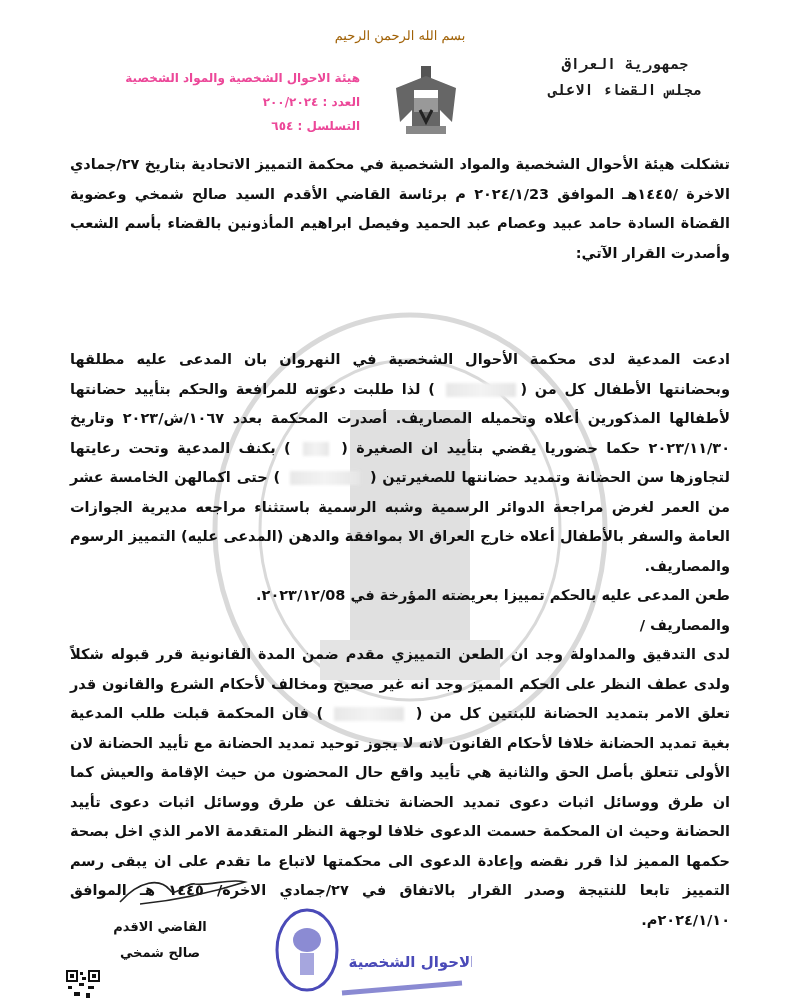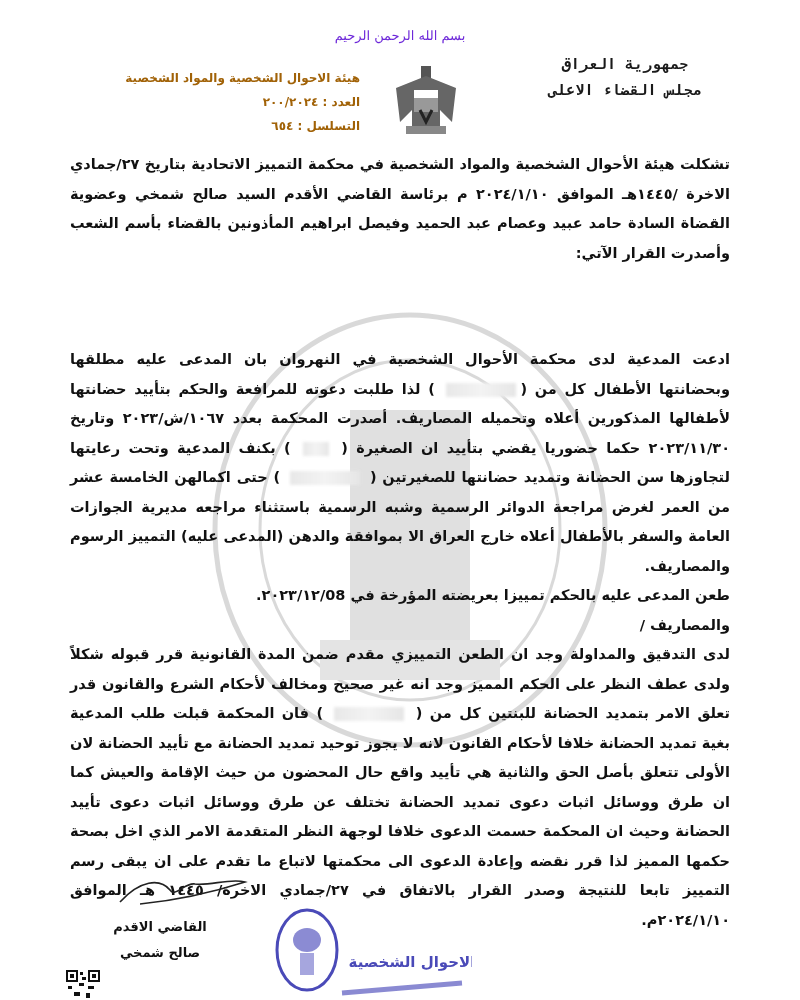--- a/index.html
+++ b/index.html
@@ -4,26 +4,26 @@
 <style>
   html, body { margin: 0; padding: 0; }
   body {
     width: 800px; height: 1000px; overflow: hidden;
     background: #ffffff; position: relative;
     font-family: "DejaVu Sans", sans-serif; color: #111;
   }
   .page { position: absolute; inset: 0; }
   .basmala {
     position: absolute; top: 28px; left: 0; right: 0; text-align: center;
-    font-size: 13px; color: #6d28d9; font-family: "DejaVu Serif", serif;
+    font-size: 13px; color: #a16207; font-family: "DejaVu Serif", serif;
   }
   .hdr-right { position: absolute; top: 53px; right: 70px; width: 210px; text-align: center; font-family: Liberation Mono, monospace; }
   .hdr-right div { font-size: 15px; font-weight: bold; line-height: 26px; color: #1a1a1a; }
   .hdr-left { position: absolute; top: 66px; left: 120px; width: 240px; text-align: right; }
-  .hdr-left div { font-size: 12px; font-weight: bold; line-height: 24px; color: #a16207; }
+  .hdr-left div { font-size: 12px; font-weight: bold; line-height: 24px; color: #ec4899; }
   .emblem { position: absolute; top: 64px; left: 390px; width: 72px; height: 74px; }
   .intro, .body-text {
     position: absolute; left: 70px; right: 70px;
     font-size: 14.5px; font-weight: bold; line-height: 29.5px;
     text-align: justify; text-align-last: right;
   }
   .intro { top: 150px; }
   .body-text { top: 345px; }
   .body-text p, .intro p { margin: 0; }
   .redacted {
@@ -72,21 +72,21 @@
   </div>
 
   <svg class="watermark" viewBox="0 0 420 460">
     <ellipse cx="210" cy="230" rx="195" ry="215" fill="none" stroke="#555" stroke-width="5"></ellipse>
     <ellipse cx="210" cy="230" rx="150" ry="170" fill="none" stroke="#555" stroke-width="3"></ellipse>
     <rect x="150" y="110" width="120" height="240" fill="#777"></rect>
     <rect x="120" y="340" width="180" height="40" fill="#888"></rect>
   </svg>
 
   <div class="intro">
-    <p>تشكلت هيئة الأحوال الشخصية والمواد الشخصية في محكمة التمييز الاتحادية بتاريخ ٢٧/جمادي الاخرة /١٤٤٥هـ الموافق ٢٠٢٤/١/١٠ م برئاسة القاضي الأقدم السيد صالح شمخي وعضوية القضاة السادة حامد عبيد وعصام عبد الحميد وفيصل ابراهيم المأذونين بالقضاء بأسم الشعب وأصدرت القرار الآتي:</p>
+    <p>تشكلت هيئة الأحوال الشخصية والمواد الشخصية في محكمة التمييز الاتحادية بتاريخ ٢٧/جمادي الاخرة /١٤٤٥هـ الموافق ٢٠٢٤/١/23 م برئاسة القاضي الأقدم السيد صالح شمخي وعضوية القضاة السادة حامد عبيد وعصام عبد الحميد وفيصل ابراهيم المأذونين بالقضاء بأسم الشعب وأصدرت القرار الآتي:</p>
   </div>
 
   <div class="body-text">
     <p>
       <span>ادعت المدعية لدى محكمة الأحوال الشخصية في النهروان بان المدعى عليه مطلقها وبحضانتها الأطفال كل من</span>
       (<span class="redacted" title="[محجوب]"></span>
       <span>) لذا طلبت دعوته للمرافعة والحكم بتأييد حضانتها لأطفالها المذكورين أعلاه وتحميله المصاريف. أصدرت المحكمة بعدد ١٠٦٧/ش/٢٠٢٣ وتاريخ ٢٠٢٣/١١/٣٠ حكما حضوريا يقضي بتأييد ان الصغيرة (</span>
       <span class="redacted short" title="[محجوب]"></span>
       <span>) بكنف المدعية وتحت رعايتها لتجاوزها سن الحضانة وتمديد حضانتها للصغيرتين (</span>
       <span class="redacted" title="[محجوب]"></span>

